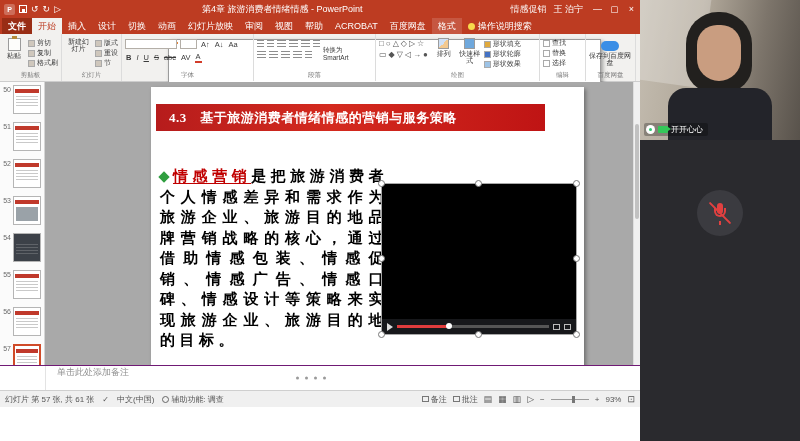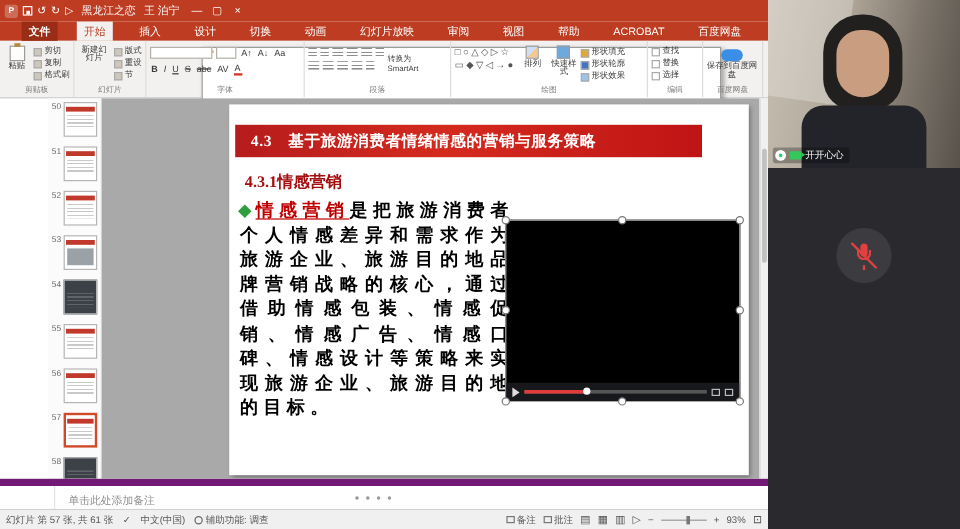--- a/index.html
+++ b/index.html
@@ -16,21 +16,21 @@
   .sv { width:8px; height:8px; border:1px solid #fff; position:relative; }
   .sv:after { content:""; position:absolute; left:2px; bottom:0; width:3px; height:3px; background:#fff; }
   .gi { font-size:9px; line-height:10px; }
   .tb-title { flex:1; text-align:center; white-space:nowrap; overflow:hidden; }
   .tool-ctx { margin:0 7px; opacity:.95; }
   .tb-user { margin-right:6px; }
   .win-btns { display:flex; height:18px; }
   .win-btns span { width:17px; text-align:center; line-height:18px; font-size:9px; }
 
   .tabrow { height:16px; background:#bd3c22; display:flex; color:#fff; font-size:9px; padding-left:2px; align-items:stretch; }
-  .tab { padding:0 6px; line-height:16px; white-space:nowrap;margin-left:16px; }
+  .tab { padding:0 6px; line-height:16px; white-space:nowrap; }
   .tab.file { background:#992d15; font-weight:bold; }
   .tab.active { background:#f2f1ef; color:#bd3c22; }
   .tab.ctx { background:rgba(255,255,255,.14); }
   .searchbox { display:flex; align-items:center; gap:3px; margin-left:6px; }
   .bulb { width:7px; height:7px; border-radius:50%; background:#f7d94c; }
 
   .ribbon { height:48px; background:#f2f1ef; border-bottom:1px solid #cdcdcd; display:flex; font-size:7px; color:#3b3b3b; }
   .rgroup { position:relative; padding:2px 3px 9px 3px; display:flex; gap:3px; border-right:1px solid #dcdcdc; }
   .glabel { position:absolute; bottom:1px; left:0; right:0; text-align:center; font-size:6.5px; color:#7d7d7d; }
   .bigbtn { display:flex; flex-direction:column; align-items:center; gap:1px; width:28px; text-align:center; padding-top:2px; line-height:7px; }
@@ -57,21 +57,21 @@
   .shapescol { display:flex; flex-direction:column; gap:2px; padding-top:3px; font-size:8px; color:#555; letter-spacing:2px; line-height:9px; }
   .medcol { display:flex; gap:4px; padding-top:2px; }
   .medbtn { display:flex; flex-direction:column; align-items:center; width:22px; gap:1px; text-align:center; line-height:7px; }
   .mi { width:11px; height:11px; border:1px solid #9b9b9b; background:#fff; }
   .mi.arr { background:linear-gradient(135deg,#cfe0f5 50%,#f3c98f 50%); }
   .mi.qs { background:#6fa8dc; }
   .fxcol { display:flex; flex-direction:column; gap:2px; padding-top:4px; }
   .si.fill { background:#e0a93c; } .si.outl { background:#4472c4; } .si.eff { background:#9dc3e6; }
   .si.find { background:#fff; } 
 
-  .workspace { display:flex; height:317px;padding-left:40px; }
+  .workspace { display:flex; height:283px; }
   .thumbs { width:45px; background:#fbfbfb; border-right:1px solid #d5d5d5; padding-top:3px; overflow:hidden; }
   .titem { display:flex; gap:2px; margin:0 3px 7px 1px; height:30px; align-items:flex-start; }
   .tnum { width:10px; font-size:7px; color:#6a6a6a; text-align:right; padding-top:1px; }
   .tpic { flex:1; height:29px; background:#fff; border:1px solid #b5b5b5; position:relative; overflow:hidden; }
   .tpic .strip { position:absolute; left:1px; top:3px; right:1px; height:4px; background:#c0392b; }
   .tpic .tl { position:absolute; left:2px; top:10px; right:2px; height:12px; background:repeating-linear-gradient(#c9c9c9 0 1px, transparent 1px 3px); }
   .tpic.dk { background:#3c4148; } .tpic.dk .tl { opacity:.25; }
   .tpic.img .tl { background:#9aa2a8; height:14px; }
   .titem.sel .tpic { border:2px solid #d04a28; }
 
@@ -104,21 +104,21 @@
   .pknob { position:absolute; left:34%; top:-2px; width:6px; height:6px; margin-left:-3px; border-radius:50%; background:#fff; }
   .cic { width:7px; height:6px; border:1px solid #bbb; }
   .hd { position:absolute; width:7px; height:7px; border-radius:50%; background:#fff; border:1px solid #777; z-index:6; }
   .hd.tl{left:-4px;top:-4px;} .hd.tm{left:50%;margin-left:-4px;top:-4px;} .hd.tr{right:-4px;top:-4px;}
   .hd.ml{left:-4px;top:50%;margin-top:-4px;} .hd.mr{right:-4px;top:50%;margin-top:-4px;}
   .hd.bl{left:-4px;bottom:-4px;} .hd.bm{left:50%;margin-left:-4px;bottom:-4px;} .hd.br{right:-4px;bottom:-4px;}
 
   .scrollv { width:7px; background:#f0f0f0; border-left:1px solid #dedede; position:relative; }
   .sbth { position:absolute; left:1px; top:42px; width:4px; height:95px; background:#c1c1c1; border-radius:2px; }
 
-  .notes { position:relative; height:25px; background:#fff; border-top:6px solid #701a75; display:flex; align-items:flex-end; }
+  .notes { position:relative; height:25px; background:#fff; border-top:1px solid #701a75; display:flex; align-items:flex-start; }
   .notes:before { content:""; position:absolute; left:45px; top:0; bottom:0; width:1px; background:#e3e3e3; }
   .notesph { margin-left:57px; font-size:9px; color:#8f8f8f; }
   .dots { position:absolute; left:296px; top:50%; transform:translateY(-50%); display:flex; gap:6px; }
   .dots i { width:3px; height:3px; border-radius:50%; background:#9a9a9a; }
 
   .status { height:17px; background:#f0f0f0; border-top:1px solid #cfcfcf; display:flex; align-items:center; font-size:8px; color:#555; padding:0 5px; gap:8px; }
   .st-r { margin-left:auto; display:flex; align-items:center; gap:6px; }
   .vic { font-size:9px; color:#555; line-height:10px; }
   .zline { width:38px; height:1px; background:#9a9a9a; position:relative; }
   .zth { position:absolute; left:55%; top:-3px; width:3px; height:7px; background:#777; }
@@ -152,21 +152,22 @@
   <div class="ppt">
 
     <div class="titlebar">
       <div class="qat">
         <span class="app-ic">P</span>
         <span class="sv"></span>
         <span class="gi">↺</span>
         <span class="gi">↻</span>
         <span class="gi">▷</span>
       </div>
-      <div class="tool-ctx">黑龙江之恋</div>
+      <div class="tb-title">第4章 旅游消费者情绪情感 - PowerPoint</div>
+      <div class="tool-ctx">情感促销</div>
       <div class="tb-user">王 泊宁</div>
       <div class="win-btns">
         <span>—</span>
         <span>▢</span>
         <span class="cls">×</span>
       </div>
     </div>
 
     <div class="tabrow">
       <span class="tab file">文件</span>
@@ -401,21 +402,20 @@
             <div class="tpic dk">
               <div class="tl"></div>
             </div>
           </div>
       </div>
 
       <div class="canvas">
         <div class="slide">
 
           <div class="banner">4.3　基于旅游消费者情绪情感的营销与服务策略</div>
-          <div class="heading">4.3.1情感营销</div>
 
           <div class="bodytext"><span class="dia"></span><span class="lead">情感营销</span><span>是把旅游消费者个人情感差异和需求作为旅游企业、旅游目的地品牌营销战略的核心，通过借助情感包装、情感促销、情感广告、情感口碑、情感设计等策略来实现旅游企业、旅游目的地的目标。</span></div>
 
 
           <div class="vbox">
             <span class="hd tl"></span>
             <span class="hd tm"></span>
             <span class="hd tr"></span>
             <span class="hd ml"></span>
             <span class="hd mr"></span>

